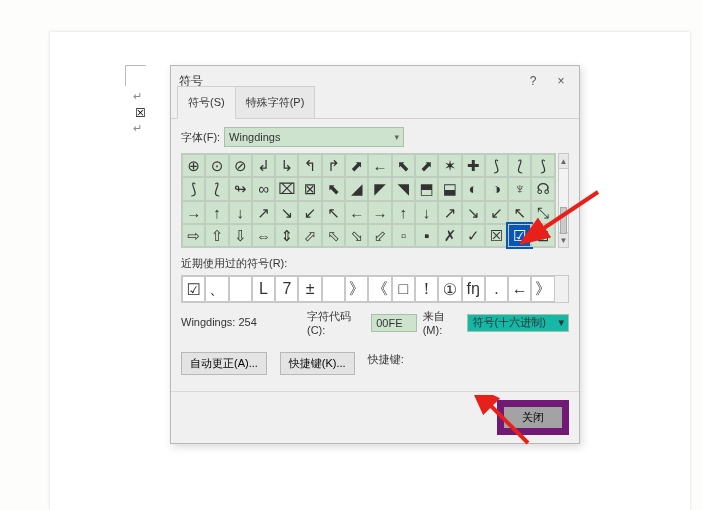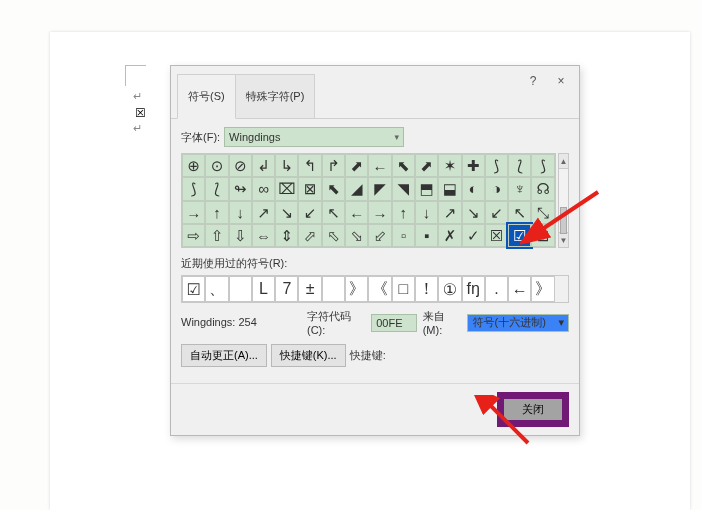--- a/index.html
+++ b/index.html
@@ -65,21 +65,21 @@
   }
   .tabs {
     display: flex;
     padding: 0 6px;
     gap: 0;
     border-bottom: 1px solid #d0d0d0;
     height: 22px;
     align-items: flex-end;
   }
   .tab {
-    padding: 14px 10px;
+    padding: 8px 10px;
     font-size: 11px;
     background: #e8e8e8;
     border: 1px solid #d0d0d0;
     border-bottom: none;
     margin-right:-1px;
     cursor: pointer;
   }
   .tab.active {
     background: #f0f0f0;
     border-bottom: 1px solid #f0f0f0;
@@ -186,32 +186,31 @@
   .code-input {
     width: 38px;
     background: #cde3cd;
     border: 1px solid #a8c0a8;
     height: 16px;
     display:flex; align-items:center; padding:0 4px;
     font-size: 11px;
   }
   .from-select {
     width: 98px;
-    background: #3b82f6;
+    background: #14b8a6;
     border: 1px solid #a8c0a8;
     height: 16px;
     display:flex; align-items:center; justify-content:space-between;
     padding:0 4px;
     font-size: 11px;
   }
   .button-row {
     display:flex;
-    gap: 4px;
-    margin-top: 8px;
-    align-items:center;
+    gap: 13px;
+    margin-top: 16px;
     font-size: 11px;
   }
   .small-btn {
     padding: 3px 8px;
     background: #e3e3e3;
     border: 1px solid #b8b8b8;
     cursor: pointer;
     font-size: 11px;
   }
   .footer {

